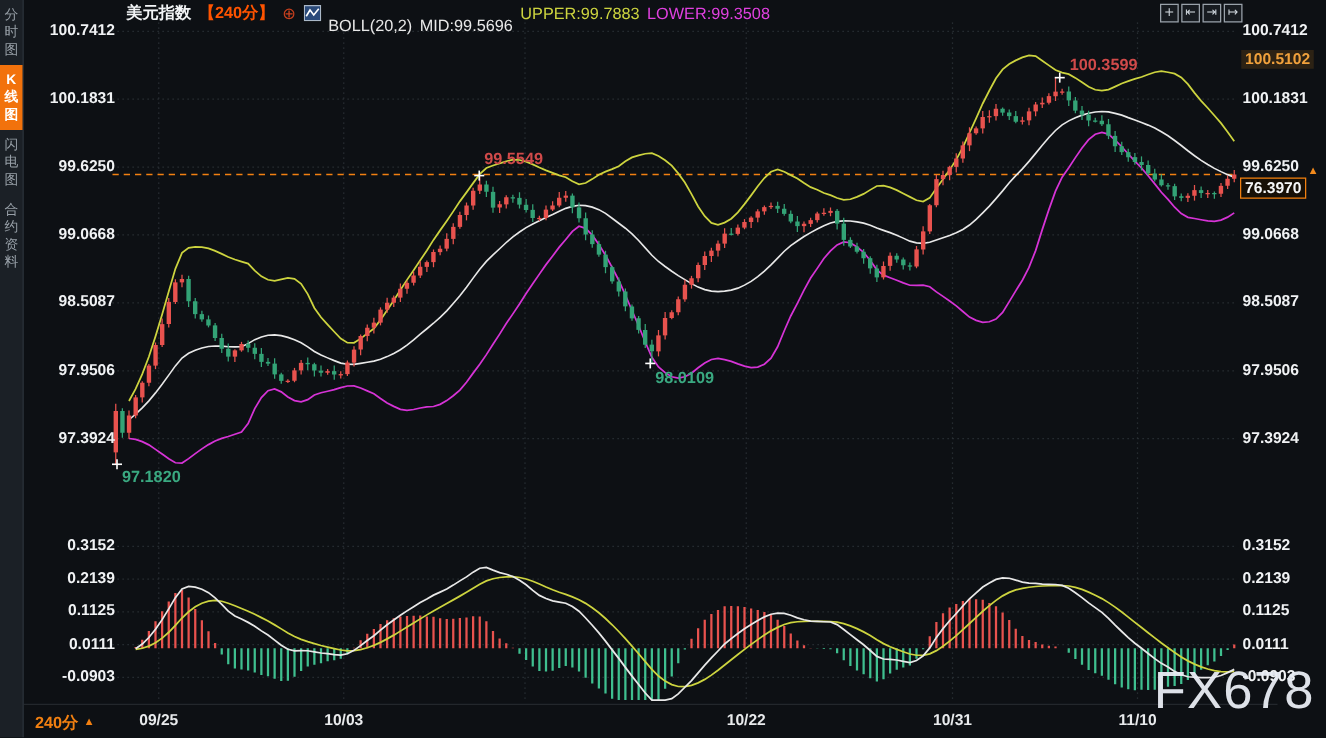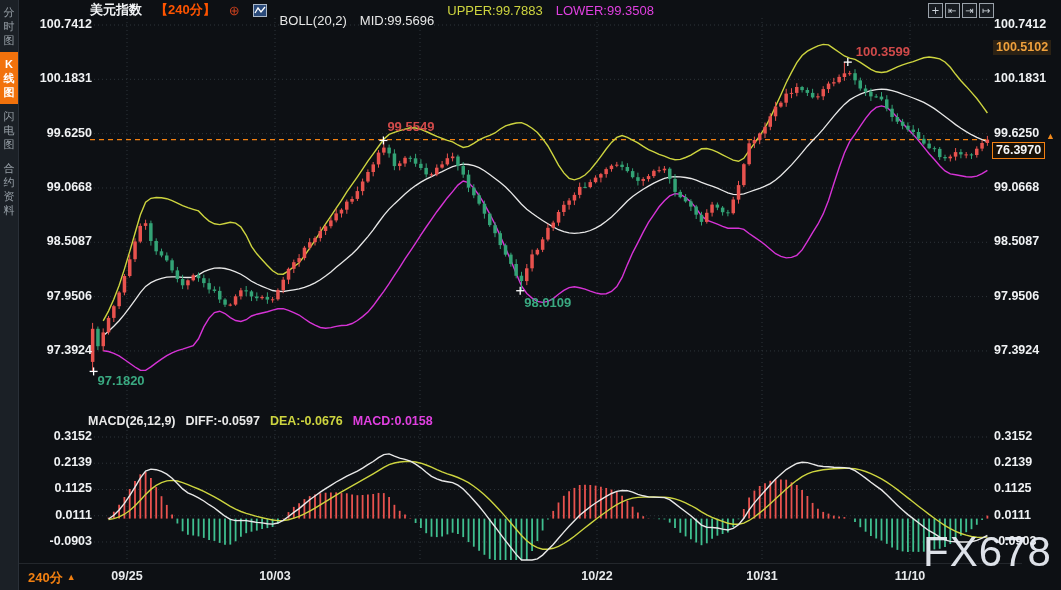--- a/index.html
+++ b/index.html
@@ -5,21 +5,21 @@
   html,body{margin:0;padding:0;background:#0d1014;width:1061px;height:590px;overflow:hidden;
     font-family:"Liberation Sans",sans-serif;-webkit-font-smoothing:antialiased;}
   #app{position:relative;width:1061px;height:590px;background:#0d1014;color:#e8eaec;}
   
   #sidebar{position:absolute;left:0;top:0;width:18px;height:590px;background:#1b2026;border-right:1px solid #2a3038;z-index:15;}
   .side-tab{width:18px;display:flex;flex-direction:column;align-items:center;padding:5px 0;cursor:pointer;}
   .side-tab .ch{font-size:11px;line-height:14px;color:#98a0a8;}
   .side-tab.active{background:#f2720c;}
   .side-tab.active .ch{color:#fff;font-weight:bold;}
   
-  #header{position:absolute;left:90px;top:2px;height:16px;display:flex;align-items:center;gap:13px;font-size:13px;z-index:20;white-space:nowrap;}
+  #header{position:absolute;left:101px;top:2px;height:16px;display:flex;align-items:center;gap:6px;font-size:13px;z-index:20;white-space:nowrap;}
   .h-symbol{color:#f2f4f6;font-weight:bold;}
   .h-period{color:#ff5400;font-weight:bold;}
   .h-add{color:#c8401e;font-size:13px;line-height:13px;cursor:pointer;}
   .h-ktype{width:14px;height:13px;display:inline-block;cursor:pointer;}
   .h-boll,.h-mid{color:#e8e8e8;margin-top:20px;}
   .h-upper{color:#cdd43f;}
   .h-lower{color:#e040e0;}
   
   #toolbar{position:absolute;left:928px;top:3px;display:flex;gap:2px;z-index:20;}
   .tbtn{width:15px;height:15px;border:1px solid #9aa2aa;background:#171b20;color:#cfd6dd;
@@ -672,26 +672,20 @@
       <div class="tick" style="top: 455.227px;">0.2139</div>
       <div class="tick" style="top: 481.479px;">0.1125</div>
       <div class="tick" style="top: 507.731px;">0.0111</div>
       <div class="tick" style="top: 533.984px;">-0.0903</div>
     </div>
 
 <div id="high-badge" class="badge" style="top: 40.4832px;">100.5102</div>
 <div id="cur-badge" class="badge" style="top: 141.606px;">76.3970</div>
 <div id="price-marker" style="top: 131.606px;">▲</div>
 
-<div id="macd-header">
-  <span class="m-name">MACD(26,12,9)</span>
-  <span class="m-diff">DIFF:-0.0597</span>
-  <span class="m-dea">DEA:-0.0676</span>
-  <span class="m-macd">MACD:0.0158</span>
-</div>
 
 <div id="bottombar">
   <span id="period-ctl"><span>240分</span><span class="tri">▲</span></span>
 <div class="time-label" style="left: 127px;">09/25</div>
       <div class="time-label" style="left: 275px;">10/03</div>
       <div class="time-label" style="left: 597px;">10/22</div>
       <div class="time-label" style="left: 762px;">10/31</div>
       <div class="time-label" style="left: 910px;">11/10</div>
     </div>
 

